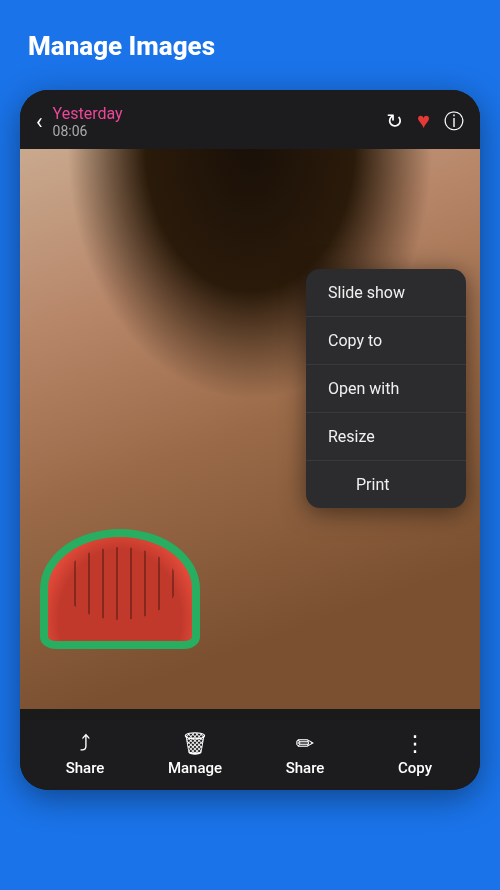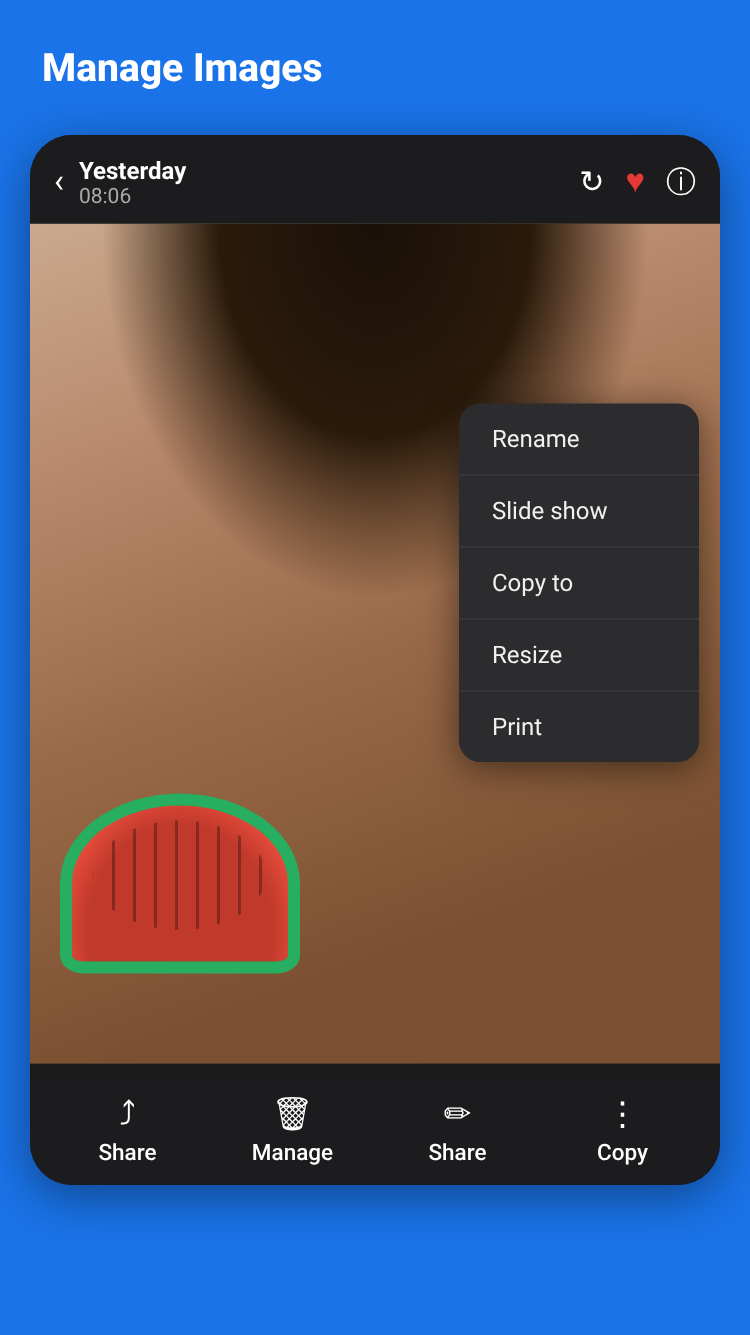--- a/index.html
+++ b/index.html
@@ -57,23 +57,23 @@
       cursor: pointer;
       display: flex;
       align-items: center;
     }
 
     .header-info {
       flex: 1;
     }
 
     .header-title {
-      color: #ffffff;
+      color: #ec4899;
       font-size: 16px;
-      font-weight: 700;
+      font-weight: 400;
     }
 
     .header-subtitle {
       color: #aaaaaa;
       font-size: 14px;
     }
 
     .header-icons {
       display: flex;
       gap: 14px;
@@ -174,20 +174,21 @@
       padding: 14px 22px;
       color: #f0f0f0;
       font-size: 16px;
       cursor: pointer;
       border-bottom: 1px solid rgba(255,255,255,0.07);
       white-space: nowrap;
     }
 
     .menu-item:last-child {
       border-bottom: none;
+      margin-left: 28px;
     }
 
     
     .bottom-nav {
       position: absolute;
       bottom: 0;
       left: 0;
       right: 0;
       background: #1c1c1e;
       height: 70px;
@@ -242,23 +243,23 @@
     </div>
 
     <div class="image-area">
       <div class="fake-photo">
         <div class="photo-bg"></div>
         <div class="photo-hair"></div>
         <div class="photo-watermelon"></div>
       </div>
 
       <div class="context-menu">
-        <div class="menu-item">Rename</div>
         <div class="menu-item">Slide show</div>
         <div class="menu-item">Copy to</div>
+        <div class="menu-item">Open with</div>
         <div class="menu-item">Resize</div>
         <div class="menu-item">Print</div>
       </div>
     </div>
 
     <div class="bottom-nav">
       <div class="nav-item">
         <span class="nav-icon">⤴</span>
         <span class="nav-label">Share</span>
       </div>

